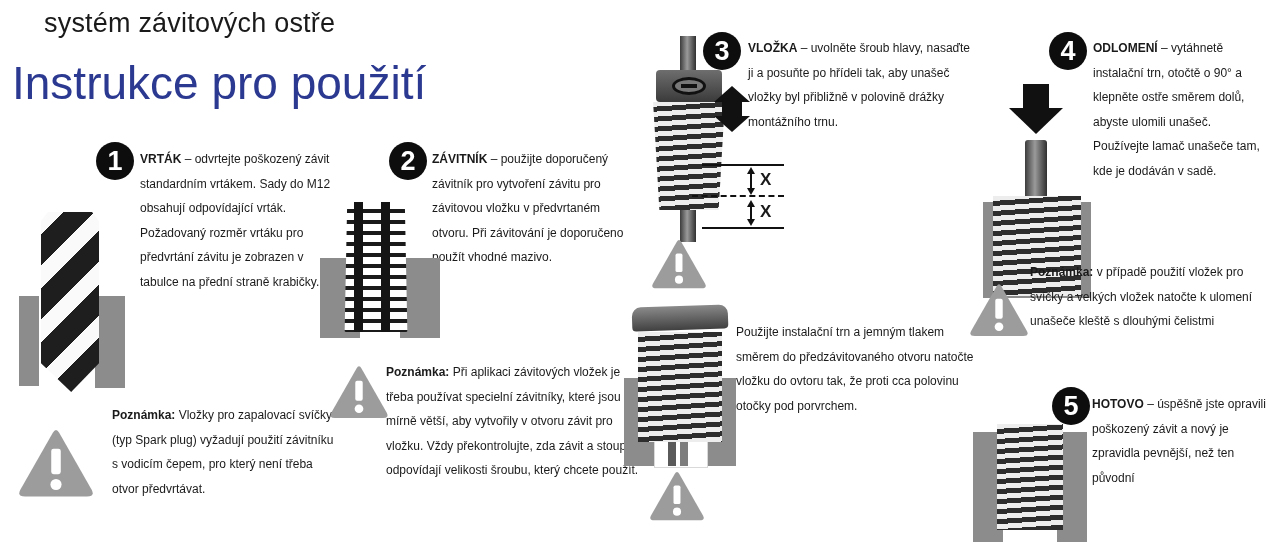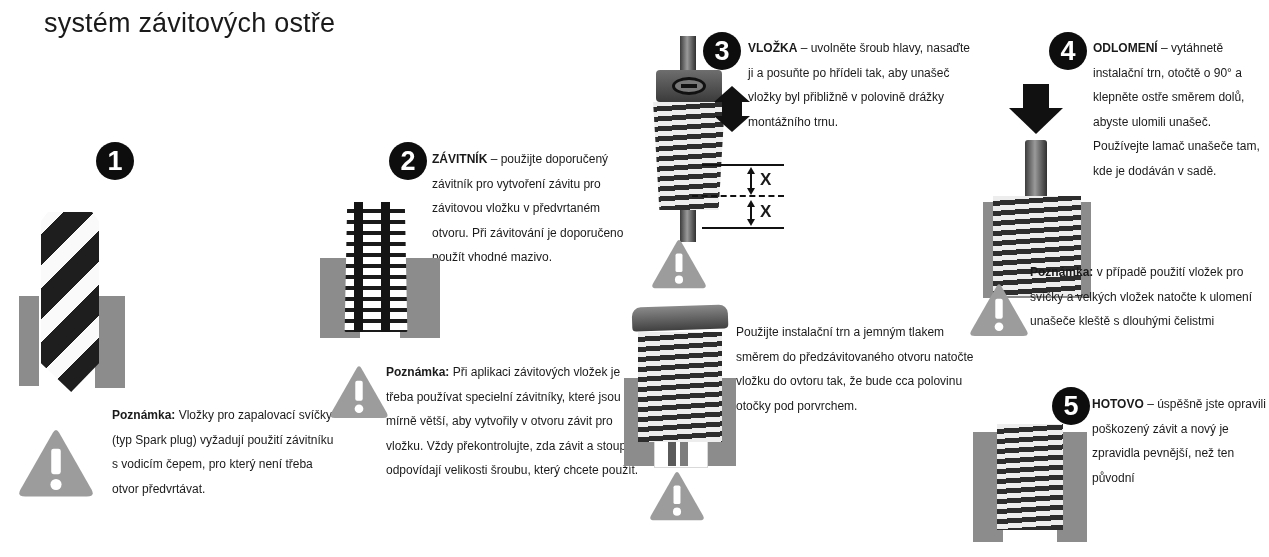--- a/index.html
+++ b/index.html
@@ -55,22 +55,27 @@
   .tri-down-s{width:0;height:0;border-left:4px solid transparent;border-right:4px solid transparent;border-top:7px solid #111;}
   .xlab{font-weight:bold;font-size:17px;}
   .whole{background:#fff;border:1px solid #d9d9d9;}
 </style>
 </head>
 <body>
 
 <div id="canvas">
 
   <div class="abs kicker">systém závitových ostře</div>
+  <div class="abs title">Instrukce pro použití</div>
 
   <div class="abs badge" style="left:96px;top:142px;">1</div>
+  <div class="abs txt" style="left:140px;top:147px;width:200px;">
+    <b>VRTÁK</b>
+    <span>– odvrtejte poškozený závit standardním vrtákem. Sady do M12 obsahují odpovídající vrták. Požadovaný rozměr vrtáku pro předvrtání závitu je zobrazen v tabulce na přední straně krabičky.</span>
+  </div>
 
   <div class="abs" style="left:15px;top:212px;width:112px;height:192px;">
     <div class="abs gblock" style="left:4px;top:84px;width:20px;height:90px;"></div>
     <div class="abs gblock" style="left:80px;top:84px;width:30px;height:92px;"></div>
     <div class="abs drill-bit" style="left:26px;top:0;width:58px;height:180px;"></div>
   </div>
 
   <div class="abs warn" style="left:16px;top:428px;width:80px;height:70px;">
     <svg viewBox="0 0 100 88">
         <path d="M46 6 L5 78 Q1 86 11 86 L89 86 Q99 86 95 78 L54 6 Q50 -1 46 6 Z" fill="#9c9c9c"></path>
@@ -154,21 +159,21 @@
   <div class="abs" style="left:624px;top:306px;width:112px;height:162px;">
     <div class="abs gblock" style="left:0;top:72px;width:112px;height:88px;"></div>
     <div class="abs whole" style="left:30px;top:106px;width:52px;height:54px;"></div>
     <div class="abs" style="left:44px;top:116px;width:8px;height:44px;background:#5a5a5a;"></div>
     <div class="abs" style="left:56px;top:116px;width:8px;height:44px;background:#7d7d7d;"></div>
     <div class="abs coil" style="left:14px;top:26px;width:84px;height:110px;"></div>
     <div class="abs cap" style="left:8px;top:0;width:96px;height:24px;"></div>
   </div>
 
   <div class="abs txt" style="left:736px;top:320px;width:242px;">
-    <span>Použijte instalační trn a jemným tlakem směrem do předzávitovaného otvoru natočte vložku do ovtoru tak, že bude cca polovinu otočky pod porvrchem.</span>
+    <span>Použijte instalační trn a jemným tlakem směrem do předzávitovaného otvoru natočte vložku do ovtoru tak, že proti cca polovinu otočky pod porvrchem.</span>
   </div>
 
   <div class="abs warn" style="left:648px;top:470px;width:58px;height:52px;">
     <svg viewBox="0 0 100 88">
         <path d="M46 6 L5 78 Q1 86 11 86 L89 86 Q99 86 95 78 L54 6 Q50 -1 46 6 Z" fill="#9c9c9c"></path>
         <rect x="44" y="26" width="12" height="32" rx="3" fill="#fff"></rect>
         <circle cx="50" cy="71" r="7" fill="#fff"></circle>
       </svg>
   </div>
 

